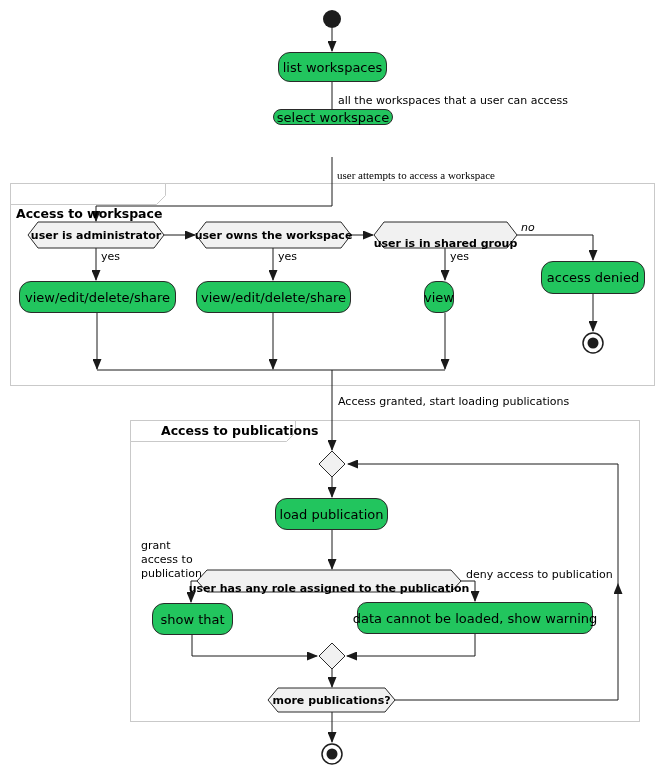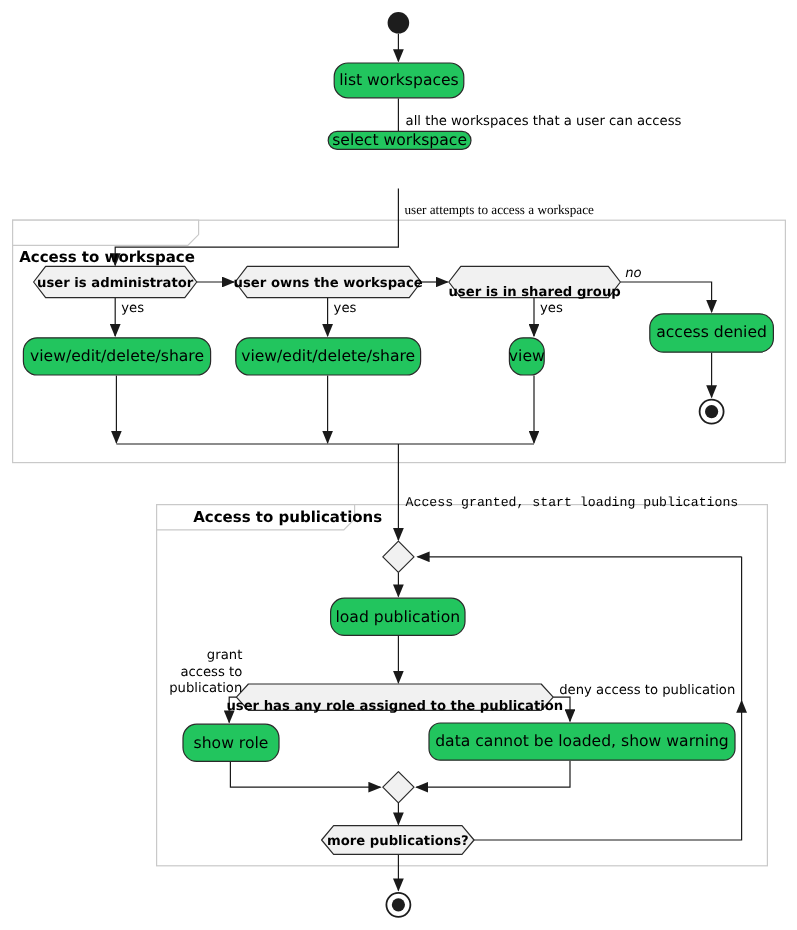--- a/index.html
+++ b/index.html
@@ -14,21 +14,21 @@
     position:absolute;z-index:3;box-sizing:border-box;
     background:#22c55e;border:1px solid #2a2a2a;border-radius:12px;
     display:flex;align-items:center;justify-content:center;
     font-size:13px;white-space:nowrap;color:#000;
   }
   .hexlbl{
     position:absolute;z-index:3;display:flex;align-items:center;justify-content:center;
     font-size:11px;white-space:nowrap;color:#000;font-weight:bold;
   }
   .lbl{position:absolute;z-index:3;font-size:11px;white-space:nowrap;color:#000;}
-  .multiline{line-height:14px;text-align:right;}
+  .multiline{line-height:14px;}
   .ftitle{position:absolute;z-index:3;font-size:12.5px;font-weight:bold;white-space:nowrap;color:#000;}
 </style>
 </head>
 <body>
 
 <div class="frame" style="left:10px;top:183px;width:645px;height:203px;"></div>
 <div class="frame" style="left:130px;top:420px;width:510px;height:302px;"></div>
 
 <svg class="layer" width="664" height="775" viewBox="0 0 664 775">
   <defs>
@@ -93,34 +93,34 @@
 <div class="ftitle" style="left:16px;top:186px;margin-top:20px;">Access to workspace</div>
 <div class="ftitle" style="left:136px;top:423px;margin-left:25px;">Access to publications</div>
 
 <div class="activity" style="left:278px;top:52px;width:109px;height:30px;">list workspaces</div>
 <div class="activity" style="left:273px;top:109px;width:120px;height:16px;">select workspace</div>
 <div class="activity" style="left:19px;top:281px;width:157px;height:32px;">view/edit/delete/share</div>
 <div class="activity" style="left:196px;top:281px;width:155px;height:32px;">view/edit/delete/share</div>
 <div class="activity" style="left:424px;top:281px;width:30px;height:32px;">view</div>
 <div class="activity" style="left:541px;top:261px;width:104px;height:33px;">access denied</div>
 <div class="activity" style="left:275px;top:498px;width:113px;height:32px;">load publication</div>
-<div class="activity" style="left:152px;top:603px;width:81px;height:32px;">show role</div>
-<div class="activity" style="left:357px;top:602px;width:256px;height:32px;border-radius:10px;">data cannot be loaded, show warning</div>
+<div class="activity" style="left:152px;top:603px;width:81px;height:32px;">show that</div>
+<div class="activity" style="left:357px;top:602px;width:236px;height:32px;border-radius:10px;">data cannot be loaded, show warning</div>
 
 <div class="hexlbl" style="left:28px;top:222px;width:136px;height:26px;">user is administrator</div>
 <div class="hexlbl" style="left:196px;top:222px;width:155px;height:26px;">user owns the workspace</div>
 <div class="hexlbl" style="left:374px;top:204px;width:143px;height:28px;margin-top:25px;">user is in shared group</div>
 <div class="hexlbl" style="left:197px;top:570px;width:264px;height:36px;">user has any role assigned to the publication</div>
 <div class="hexlbl" style="left:268px;top:688px;width:127px;height:24px;">more publications?</div>
 
 <div class="lbl" style="left:338px;top:94px;text-align:center;">all the workspaces that a user can access</div>
 <div class="lbl" style="left:337px;top:169px;font-family:Liberation Serif, serif;">user attempts to access a workspace</div>
 <div class="lbl" style="left:101px;top:250px;">yes</div>
 <div class="lbl" style="left:278px;top:250px;">yes</div>
 <div class="lbl" style="left:450px;top:250px;">yes</div>
 <div class="lbl" style="left:521px;top:221px;font-style:italic;">no</div>
-<div class="lbl" style="left:338px;top:414px;font-family:Liberation Mono, monospace;">Access granted, start loading publications</div>
+<div class="lbl" style="left:338px;top:395px;">Access granted, start loading publications</div>
 <div class="lbl multiline" style="left:141px;top:539px;">
   <div>grant</div>
   <div>access to</div>
   <div>publication</div>
 </div>
 <div class="lbl" style="left:466px;top:568px;">deny access to publication</div>
 
 </body></html>

